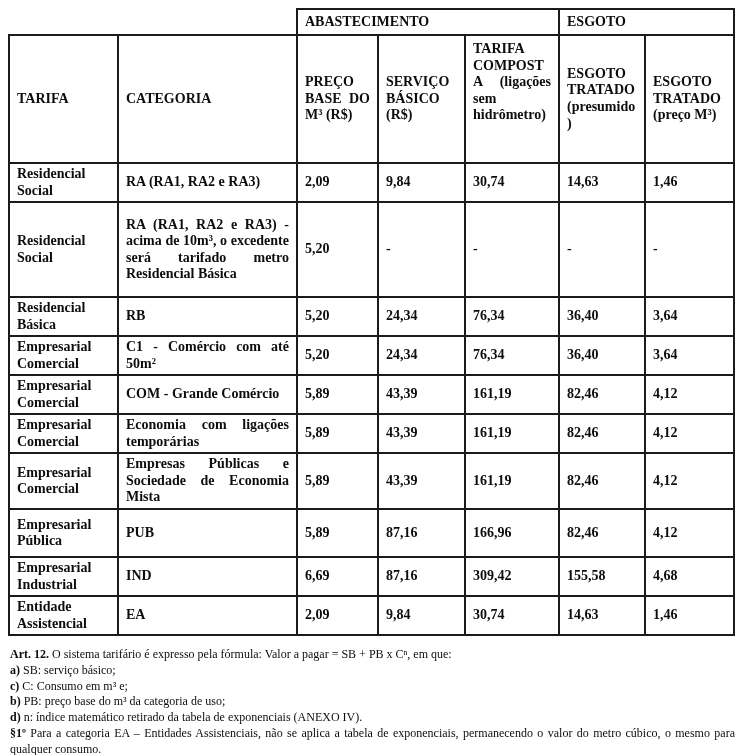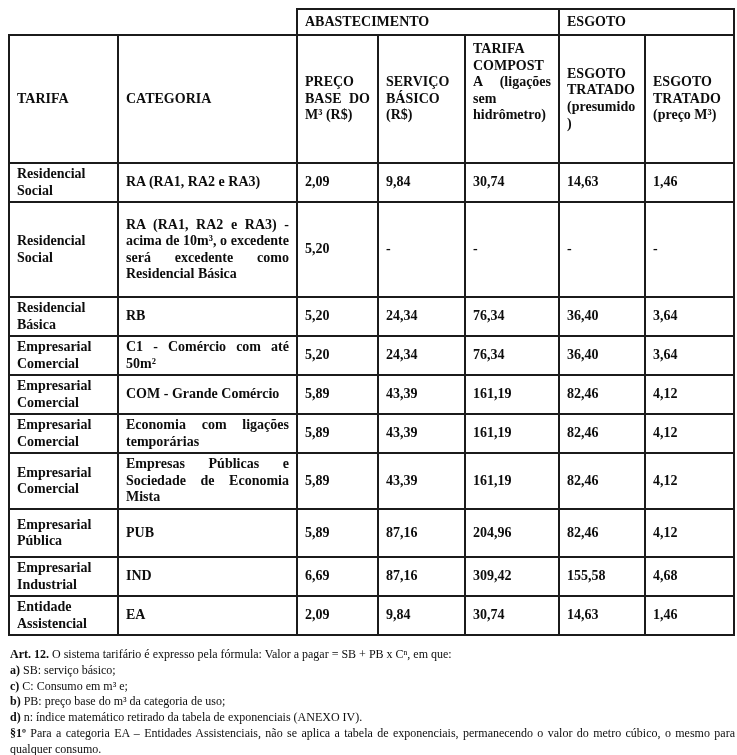--- a/index.html
+++ b/index.html
@@ -84,21 +84,21 @@
         <td>Residencial Social</td>
         <td class="cat">RA (RA1, RA2 e RA3)</td>
         <td>2,09</td>
         <td>9,84</td>
         <td>30,74</td>
         <td>14,63</td>
         <td>1,46</td>
       </tr>
       <tr class="h95">
         <td>Residencial Social</td>
-        <td class="cat">RA (RA1, RA2 e RA3) - acima de 10m³, o excedente será excedente como Residencial Básica</td>
+        <td class="cat">RA (RA1, RA2 e RA3) - acima de 10m³, o excedente será tarifado metro Residencial Básica</td>
         <td>5,20</td>
         <td>-</td>
         <td>-</td>
         <td>-</td>
         <td>-</td>
       </tr>
       <tr class="h37">
         <td>Residencial Básica</td>
         <td class="cat">RB</td>
         <td>5,20</td>
@@ -141,21 +141,21 @@
         <td>43,39</td>
         <td>161,19</td>
         <td>82,46</td>
         <td>4,12</td>
       </tr>
       <tr class="h40">
         <td>Empresarial Pública</td>
         <td class="cat">PUB</td>
         <td>5,89</td>
         <td>87,16</td>
-        <td>204,96</td>
+        <td>166,96</td>
         <td>82,46</td>
         <td>4,12</td>
       </tr>
       <tr class="h36">
         <td>Empresarial Industrial</td>
         <td class="cat">IND</td>
         <td>6,69</td>
         <td>87,16</td>
         <td>309,42</td>
         <td>155,58</td>

